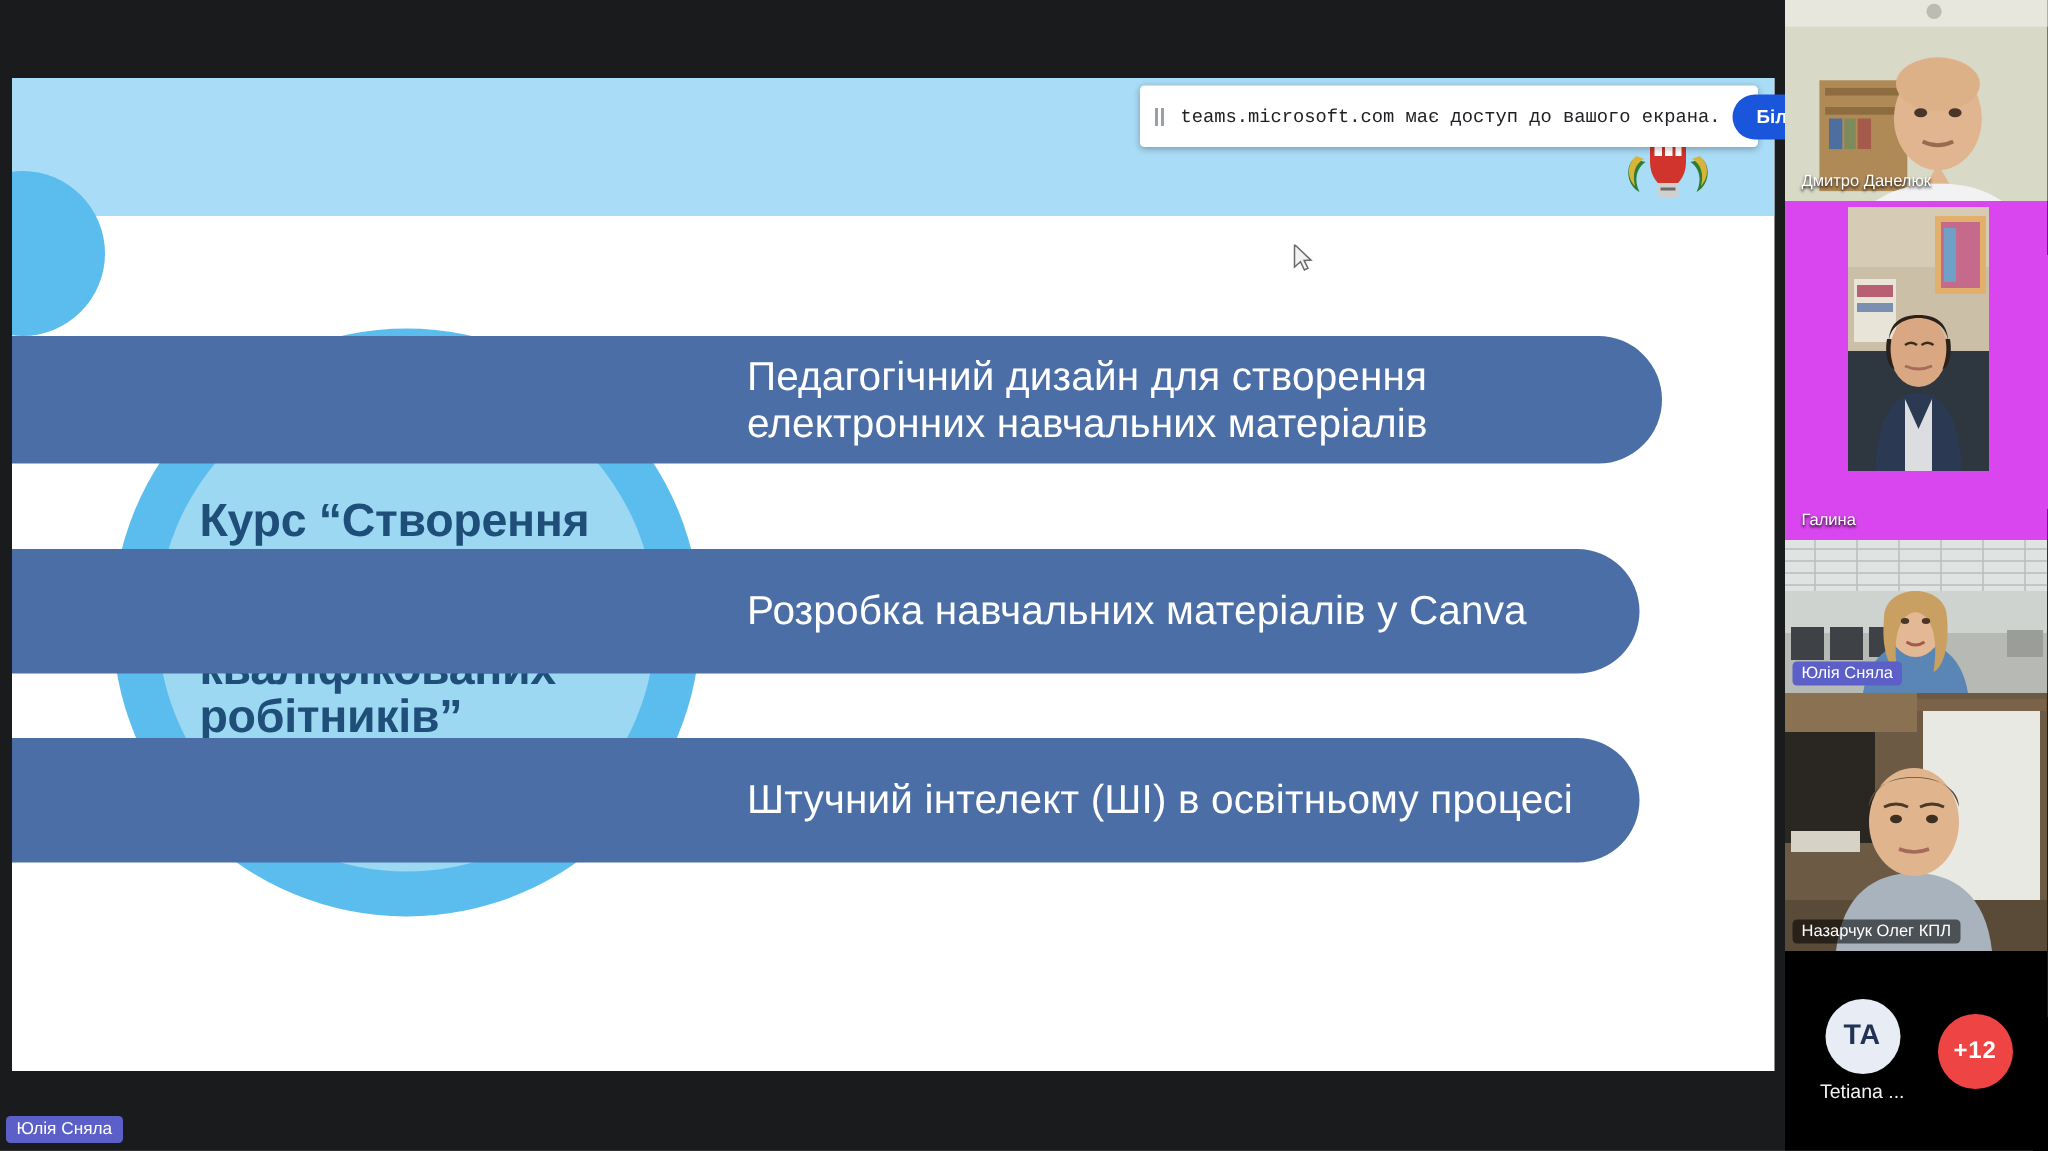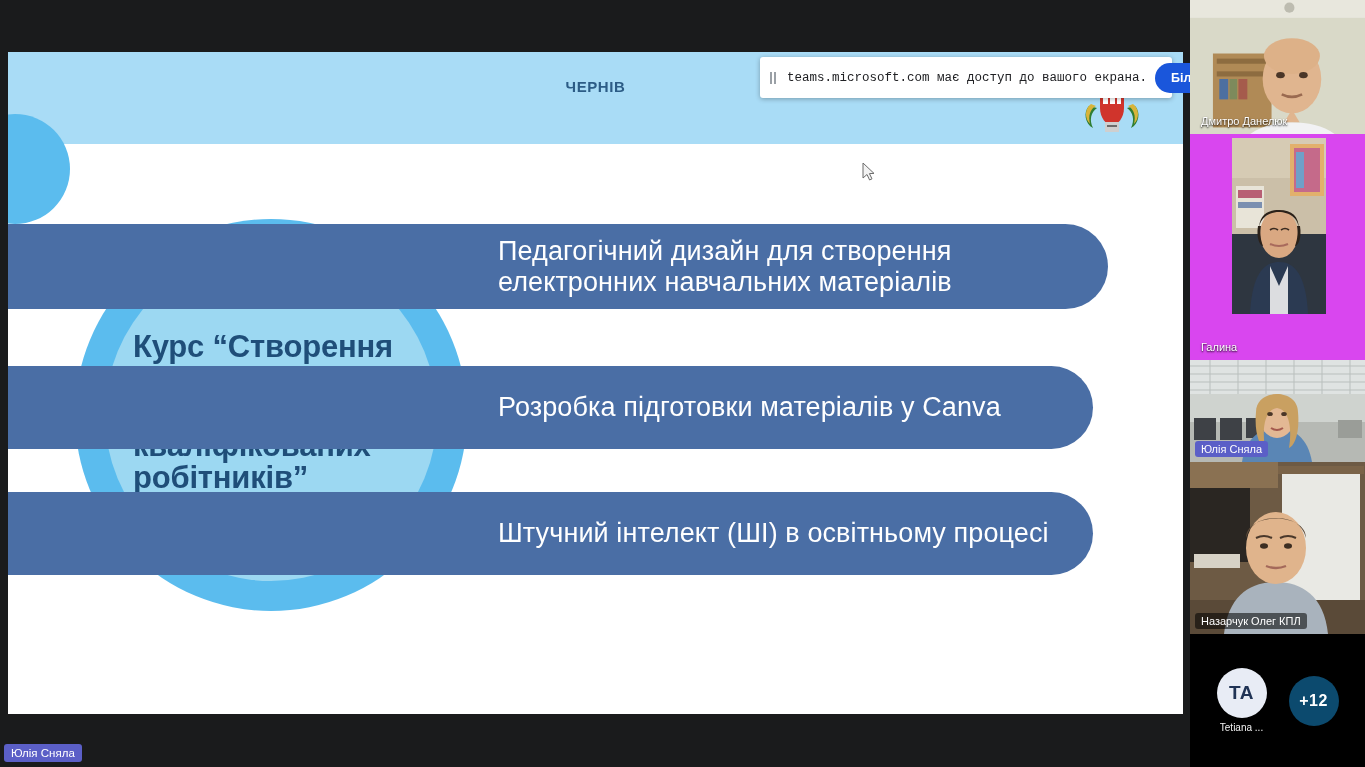--- a/index.html
+++ b/index.html
@@ -125,37 +125,36 @@
     position:absolute;left:42px;top:4px;width:94px;height:176px;overflow:hidden;background:#000;
   }
 
   .avatar-wrap{display:flex;flex-direction:column;align-items:center;gap:4px;}
   .avatar{
     width:50px;height:50px;border-radius:50%;
     background:#e8ecf5;color:#203355;
     display:flex;align-items:center;justify-content:center;
     font-size:19px;font-weight:bold;letter-spacing:.5px;
   }
-  .avatar.overflow{background:#0c4a6e;color:#ffffff;font-size:16px;}
-  .avatar-label{font-size:10px;color:#f3f3f3;max-width:74px;white-space:nowrap;overflow:hidden;}
+  .avatar.overflow{background:#ef4444;color:#ffffff;font-size:16px;}
+  .avatar-label{font-size:13px;color:#f3f3f3;max-width:74px;white-space:nowrap;overflow:hidden;}
 </style>
 </head>
 <body>
 
 <div id="app">
 
   <div id="share-area">
 
     <div id="slide">
 
       <div class="slide-headband">
         <div class="headband-circle"></div>
       </div>
 
-      <div class="slide-title">ЧЕРНІВ</div>
 
       <svg class="emblem" viewBox="0 0 66 66">
         <path d="M10 30 C4 36 6 48 14 52 C10 44 12 36 18 32 Z" fill="#2f7d32"></path>
         <path d="M56 30 C62 36 60 48 52 52 C56 44 54 36 48 32 Z" fill="#2f7d32"></path>
         <path d="M12 28 C6 32 5 42 11 48 C9 40 11 33 17 30 Z" fill="#d8b43a"></path>
         <path d="M54 28 C60 32 61 42 55 48 C57 40 55 33 49 30 Z" fill="#d8b43a"></path>
         <path d="M21 16 h24 v16 c0 10 -6 16 -12 19 c-6 -3 -12 -9 -12 -19 Z" fill="#d0342c"></path>
         <rect x="24" y="19" width="5" height="9" fill="#fff"></rect>
         <rect x="31" y="19" width="5" height="9" fill="#fff"></rect>
         <rect x="38" y="19" width="4" height="9" fill="#fff"></rect>
@@ -166,21 +165,21 @@
       <div class="big-circle">
         <div class="big-circle-inner"></div>
         <div class="circle-text">Курс “Створення якісного контенту для підготовки кваліфікованих робітників”</div>
       </div>
 
       <div class="pill" id="pill-1">
         <span class="pill-text">Педагогічний дизайн для створення електронних навчальних матеріалів</span>
       </div>
 
       <div class="pill" id="pill-2">
-        <span class="pill-text"><span>Розробка підготовки матеріалів у </span><span class="pill-strong">Canva</span></span>
+        <span class="pill-text"><span>Розробка навчальних матеріалів у </span><span class="pill-strong">Canva</span></span>
       </div>
 
       <div class="pill" id="pill-3">
         <span class="pill-text">Штучний інтелект (ШІ) в освітньому процесі</span>
       </div>
 
     </div>
 
     <svg id="cursor" viewBox="0 0 14 18">
       <path d="M1 0 L1 15 L5 11.5 L7.6 17 L10 15.8 L7.4 10.6 L12 10.4 Z" fill="#f2f2f2" stroke="#6b6b6b" stroke-width="1"></path>

